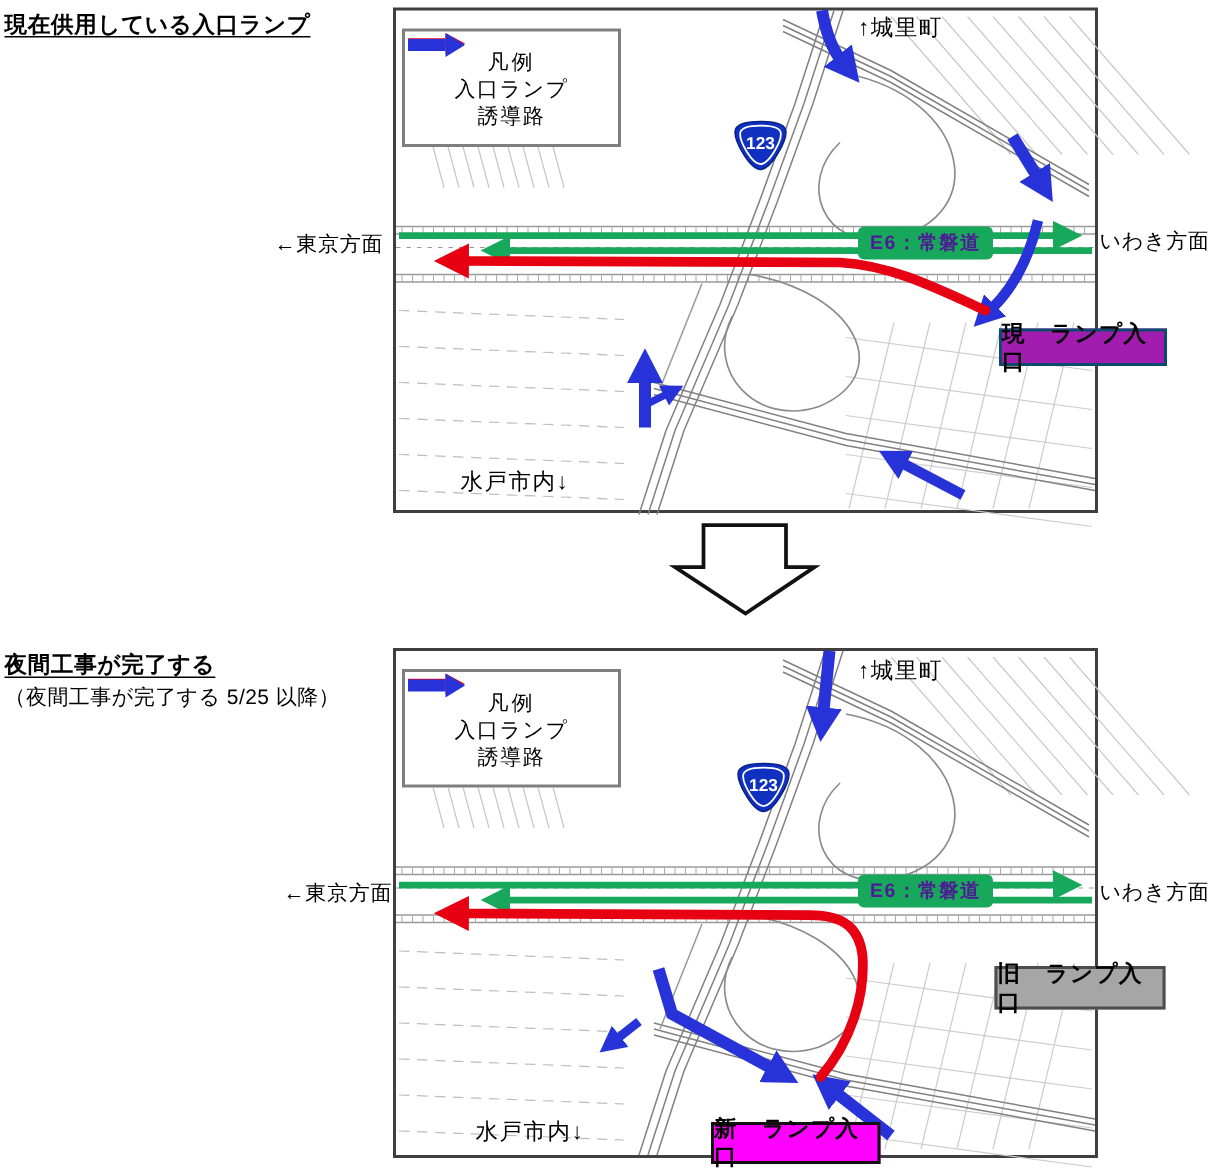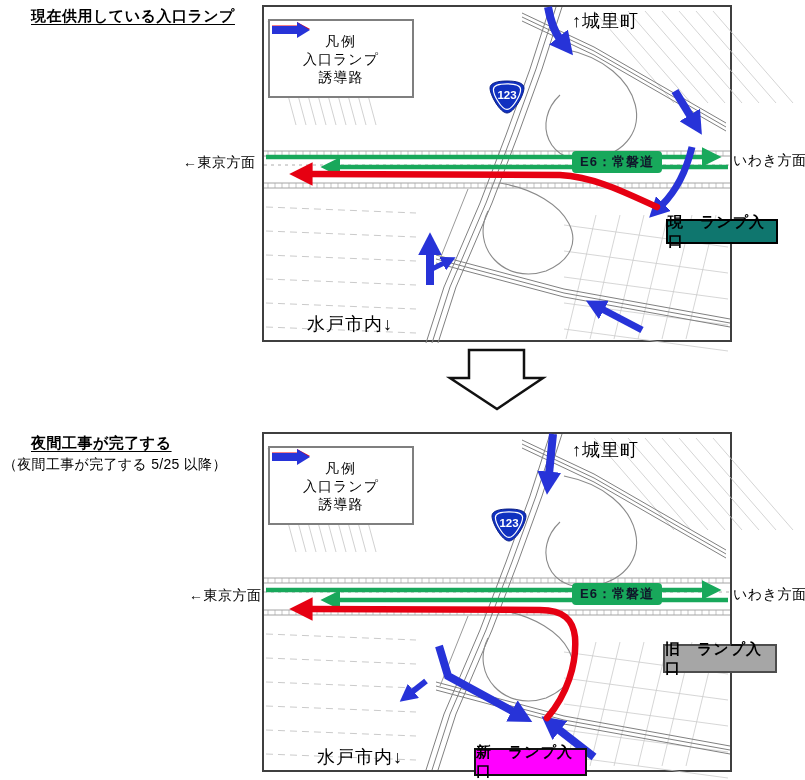--- a/index.html
+++ b/index.html
@@ -1,44 +1,44 @@
 <!DOCTYPE html>
 <html><head>
 <meta charset="utf-8">
 <style>
   html,body{margin:0;padding:0;background:#fff;}
   #page{position:relative;width:805px;height:780px;background:#fff;overflow:hidden;
         font-family:"Liberation Sans","DejaVu Sans",sans-serif;color:#000;}
 
   .sec-title{position:absolute;font-size:15px;font-weight:600;letter-spacing:.5px;
-             text-decoration:underline;text-underline-offset:3px;white-space:nowrap;margin-left:28px;}
+             text-decoration:underline;text-underline-offset:3px;white-space:nowrap;}
   .sec-note{position:absolute;font-size:14px;letter-spacing:.3px;white-space:nowrap;}
 
   .map{position:absolute;left:262px;width:466px;background:#fff;border:2px solid #3f3f3f;}
   #map-top{top:5px;height:333px;}
   #map-bottom{top:432px;height:336px;}
   .map svg{position:absolute;left:0;top:0;width:466px;height:336px;overflow:visible;}
 
   .legend{position:absolute;left:4px;top:12px;width:146px;height:79px;background:#fff;
           border:2px solid #7f7f7f;z-index:6;display:flex;flex-direction:column;
           align-items:center;justify-content:space-evenly;padding:12px 0;box-sizing:border-box;}
   .legend-title{font-size:14px;letter-spacing:2px;}
   .legend-row{display:flex;align-items:flex-end;gap:8px;width:100%;padding-left:14px;box-sizing:border-box;}
   .legend-row .lg-label{font-size:14px;letter-spacing:1px;flex:1;text-align:center;padding-right:14px;}
 
-  .maplabel{position:absolute;font-size:18px;letter-spacing:1px;white-space:nowrap;z-index:5;text-align:center;}
+  .maplabel{position:absolute;font-size:15px;letter-spacing:1px;white-space:nowrap;z-index:5;text-align:center;}
   .dir-label{position:absolute;font-size:14px;letter-spacing:.5px;white-space:nowrap;z-index:2;}
 
   .e6-badge{position:absolute;width:90px;height:22px;background:#18a85b;border-radius:4px;
-            color:#0f172a;font-size:13px;font-weight:bold;letter-spacing:1px;z-index:5;
+            color:#4c1d95;font-size:13px;font-weight:bold;letter-spacing:1px;z-index:5;
             display:flex;align-items:center;justify-content:center;}
 
   .ramp-box{position:absolute;height:25px;display:flex;align-items:center;justify-content:center;
             font-size:15px;font-weight:bold;letter-spacing:1px;z-index:7;box-sizing:border-box;}
-  #box-current{left:402px;top:212px;width:112px;background:#0f766e;border:2px solid #000000;}
+  #box-current{left:402px;top:212px;width:112px;background:#a21caf;border:2px solid #0c4a6e;}
   #box-old{left:399px;top:210px;width:114px;height:29px;background:#a6a6a6;border:2px solid #4d4d4d;}
   #box-new{left:210px;top:314px;width:113px;height:28px;background:#ff00ff;border:2px solid #111;}
 
   #down-arrow{position:absolute;left:440px;top:345px;width:120px;height:70px;z-index:3;}
 </style>
 </head>
 <body>
 <div id="page">
 
 <div class="sec-title" style="left:3px;top:7px;">現在供用している入口ランプ</div>

